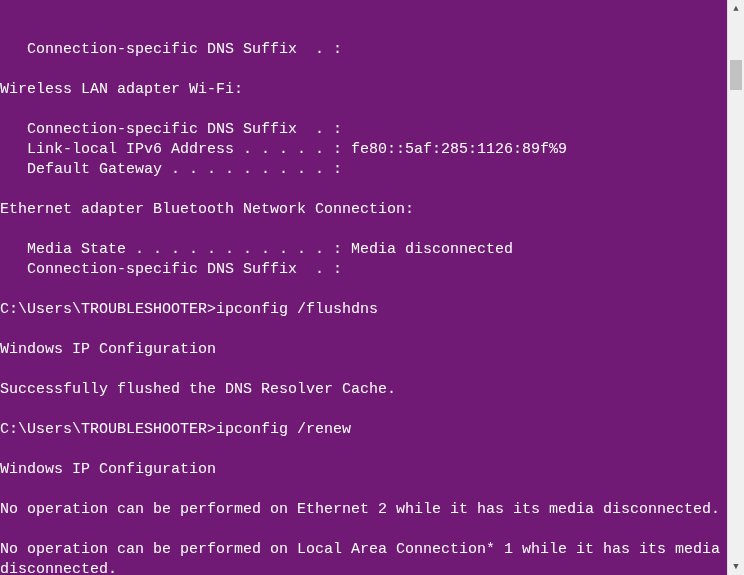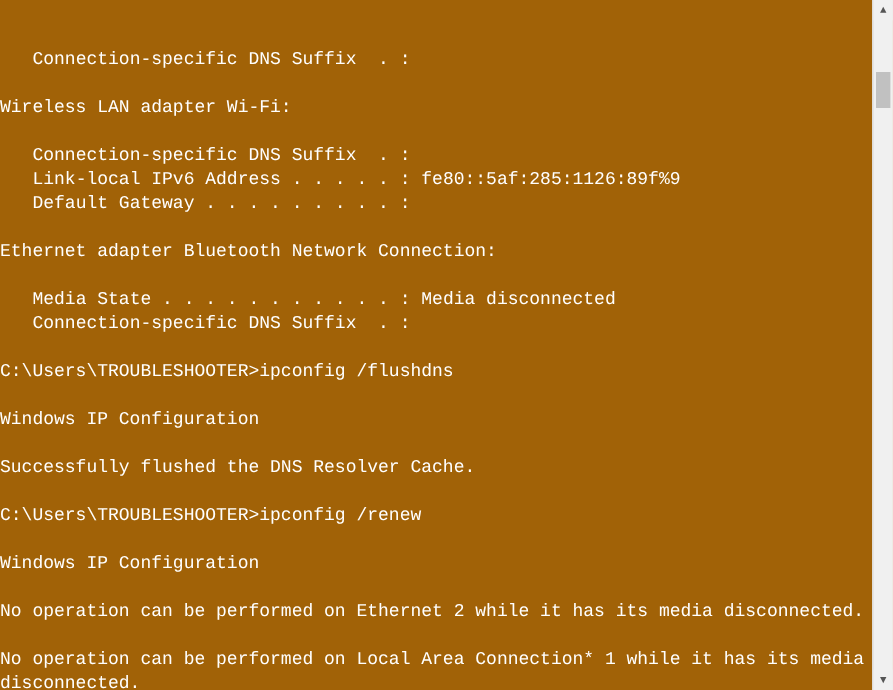--- a/index.html
+++ b/index.html
@@ -10,21 +10,21 @@
     body {
       width: 744px;
       height: 575px;
       display: flex;
       background: #fff;
       overflow: hidden;
       font-family: Consolas, 'Courier New', monospace;
     }
     .terminal {
       flex: 1;
-      background: #a16207;
+      background: #701a75;
       color: #fff;
       font-size: 15px;
       line-height: 20px;
       padding: 0;
       white-space: pre;
       overflow: hidden;
     }
     .terminal .line {
       white-space: pre-wrap;
       word-break: break-all;

